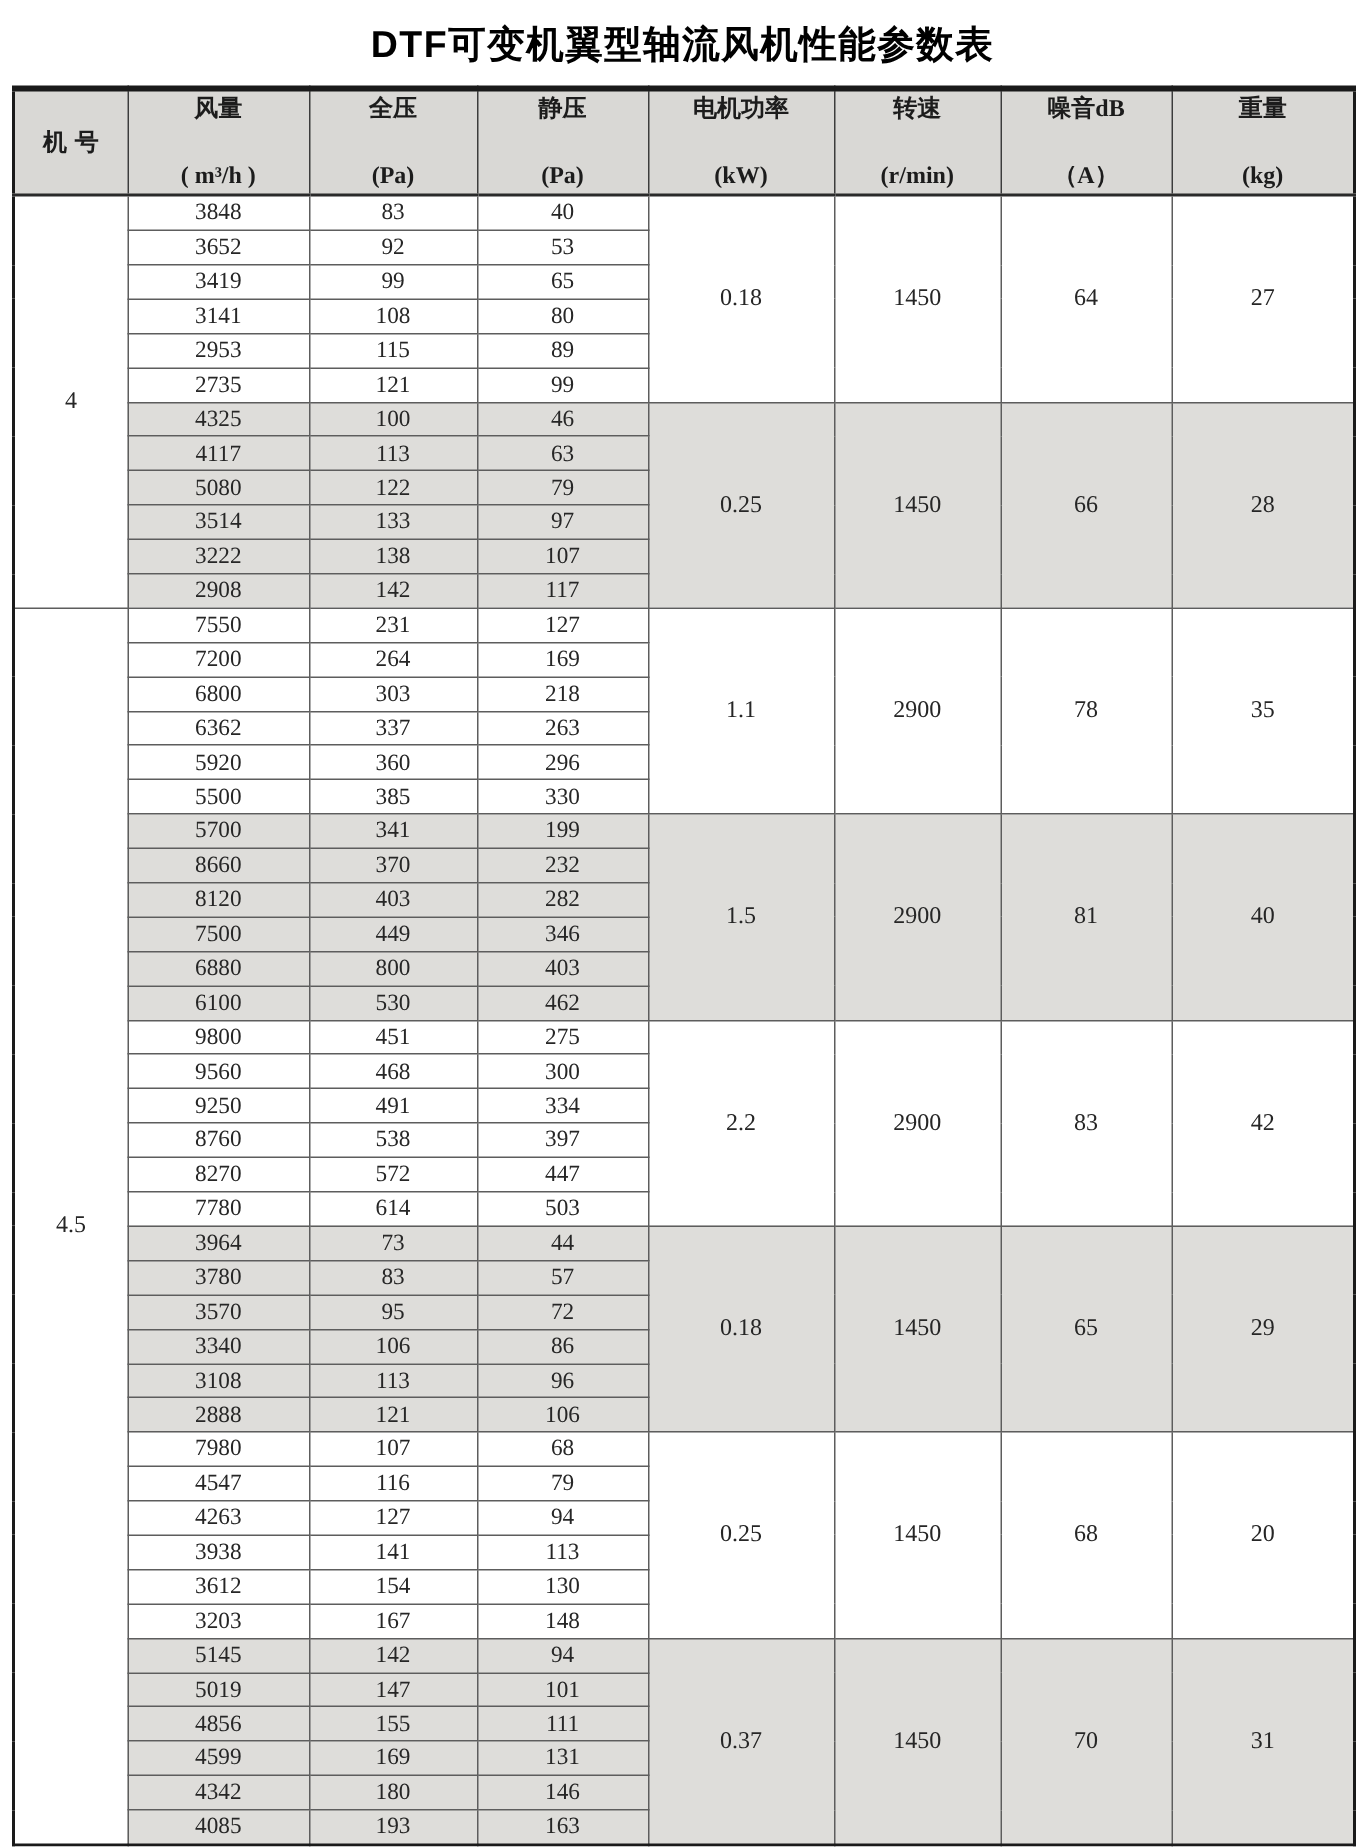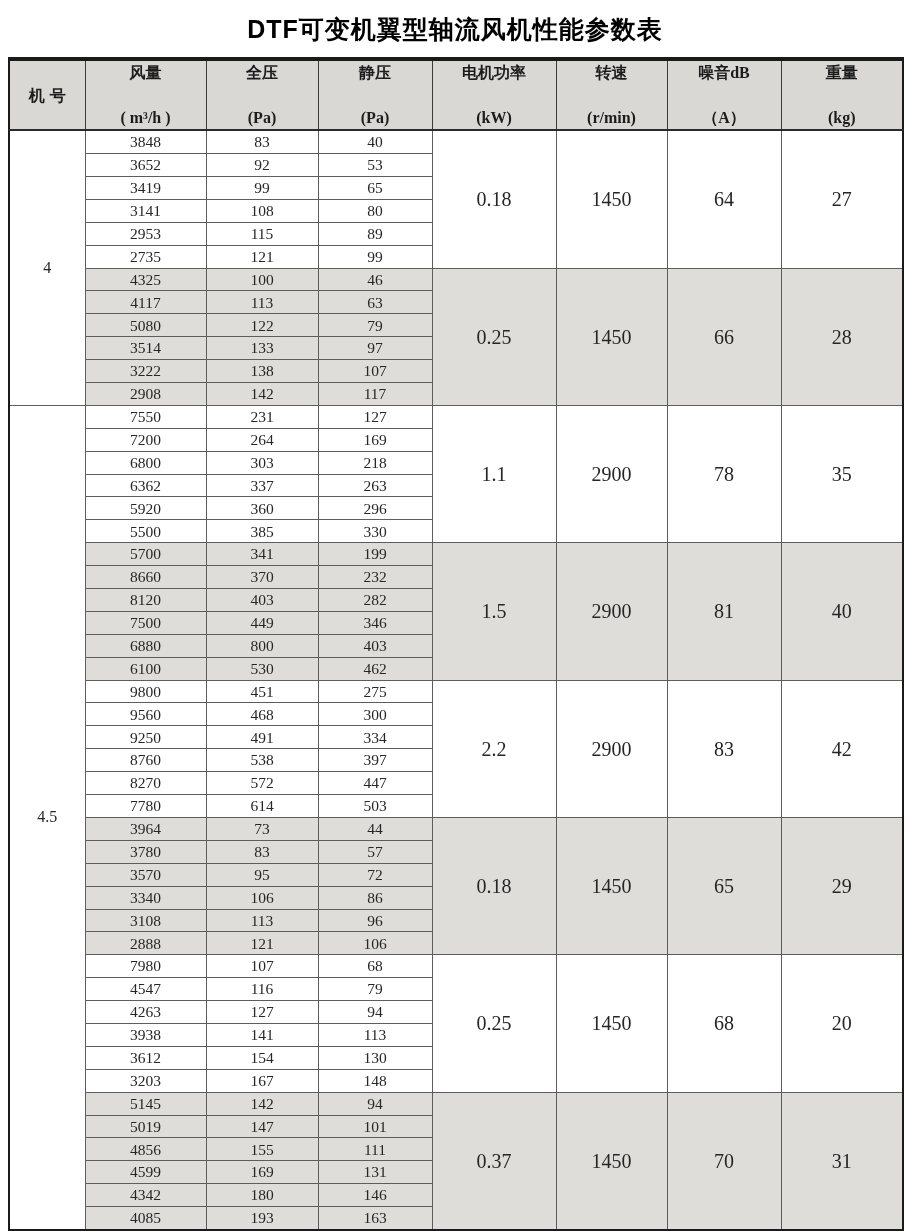--- a/index.html
+++ b/index.html
@@ -52,21 +52,21 @@
     height: 21.9px;
     padding: 0;
     line-height: 1;
     background: #ffffff;
   }
   td.model {
     font-size: 16px;
     background: #ffffff;
     border-left: 1px solid #1a1a1a;
   }
-  td.merged { font-size: 20px; }
+  td.merged { font-size: 16px; }
   td.shade { background: #deddda; }
 </style>
 </head>
 <body>
 
 <div class="page">
   <h1 class="title">DTF可变机翼型轴流风机性能参数表</h1>
 
   <table class="spec">
     <colgroup>

